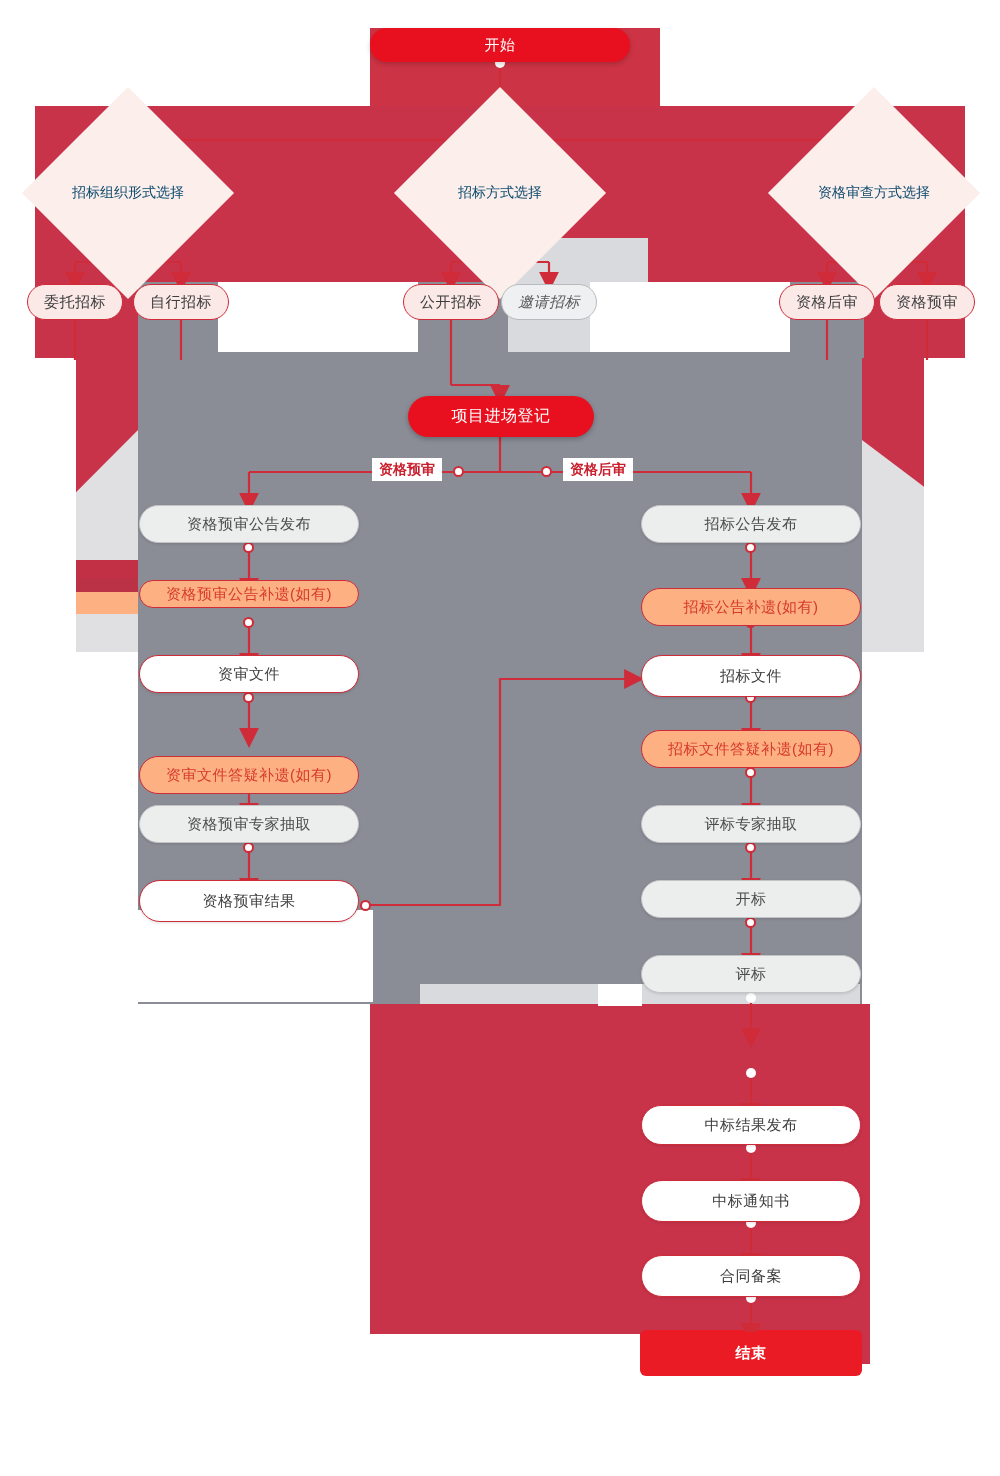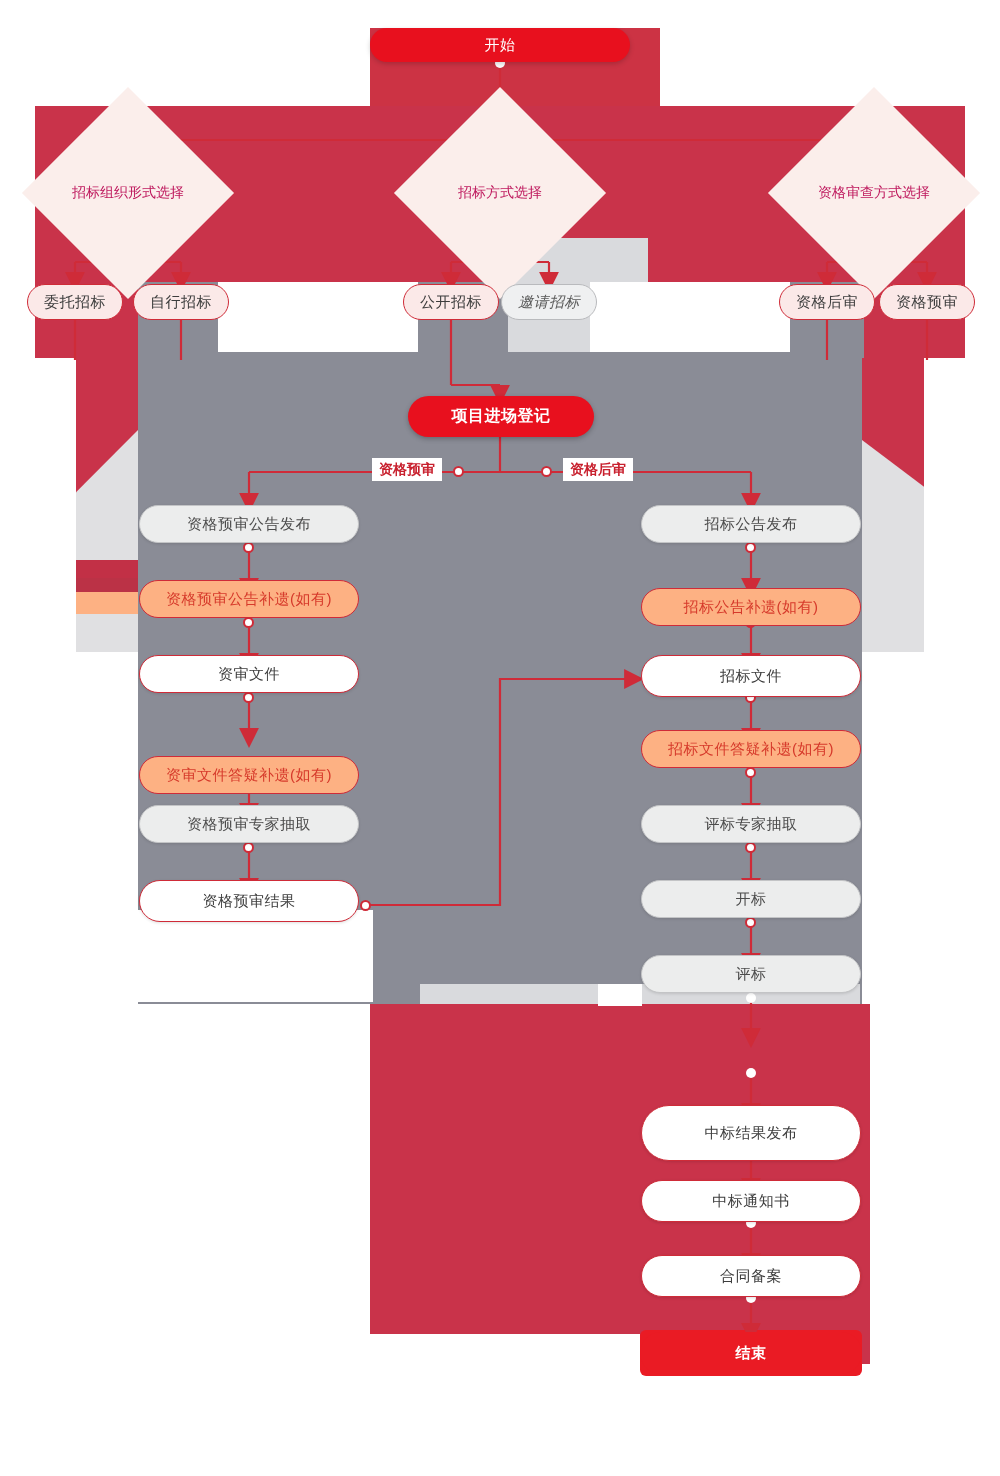--- a/index.html
+++ b/index.html
@@ -58,21 +58,20 @@
     background:#e8101e;color:#ffffff;font-weight:normal;
     box-shadow:0 2px 5px rgba(0,0,0,.18);
   }
   .n-end{
     background:#ea1b24;color:#ffffff;font-weight:bold;
   }
   .n-red{
     background:#e8101e;color:#ffffff;
     box-shadow:0 2px 5px rgba(0,0,0,.25);
     font-size:16px;
-    font-weight:bold;
   }
   .n-gray{
     background:#eceded;color:#4b4b4b;border:1px solid #c3c4c6;
     box-shadow:0 1px 3px rgba(0,0,0,.12);
   }
   .n-white{
     background:#ffffff;color:#3d3d3d;border:1.6px solid #cf2b38;
     box-shadow:0 1px 3px rgba(0,0,0,.12);
   }
   .n-orange{
@@ -88,21 +87,21 @@
   
   .diamond{
     position:absolute;
     width:150px;height:150px;
     background:#fbeeeb;
     transform:rotate(45deg);
   }
   .diamond-label{
     position:absolute;
     display:flex;align-items:center;justify-content:center;
-    font-size:14px;color:#be185d;white-space:nowrap;
+    font-size:14px;color:#0c4a6e;white-space:nowrap;
   }
 
   
   .wire-label{
     position:absolute;
     background:#ffffff;
     color:#c8202e;
     font-weight:bold;
     font-size:14px;
     padding:4px 7px;
@@ -261,32 +260,32 @@
 
   <div class="node n-pink" style="left:779px;top:284px;width:96px;height:36px;">资格后审</div>
   <div class="node n-pink" style="left:879px;top:284px;width:96px;height:36px;">资格预审</div>
 
   <div class="node n-red" style="left:408px;top:396px;width:186px;height:41px;">项目进场登记</div>
 
   <div class="wire-label" style="left:372px;top:458px;">资格预审</div>
   <div class="wire-label" style="left:563px;top:458px;">资格后审</div>
 
   <div class="node n-gray" style="left:139px;top:505px;width:220px;height:38px;">资格预审公告发布</div>
-  <div class="node n-orange" style="left:139px;top:580px;width:220px;height:38px;">资格预审公告补遗(如有)</div>
+  <div class="node n-orange" style="left:139px;top:580px;width:220px;height:28px;">资格预审公告补遗(如有)</div>
   <div class="node n-white" style="left:139px;top:655px;width:220px;height:38px;">资审文件</div>
   <div class="node n-orange" style="left:139px;top:730px;width:220px;height:38px;margin-top:26px;">资审文件答疑补遗(如有)</div>
   <div class="node n-gray" style="left:139px;top:805px;width:220px;height:38px;">资格预审专家抽取</div>
   <div class="node n-white" style="left:139px;top:880px;width:220px;height:42px;">资格预审结果</div>
 
   <div class="node n-gray" style="left:641px;top:505px;width:220px;height:38px;">招标公告发布</div>
   <div class="node n-orange" style="left:641px;top:580px;width:220px;height:38px;margin-top:8px;">招标公告补遗(如有)</div>
   <div class="node n-white" style="left:641px;top:655px;width:220px;height:42px;">招标文件</div>
   <div class="node n-orange" style="left:641px;top:730px;width:220px;height:38px;">招标文件答疑补遗(如有)</div>
   <div class="node n-gray" style="left:641px;top:805px;width:220px;height:38px;">评标专家抽取</div>
   <div class="node n-gray" style="left:641px;top:880px;width:220px;height:38px;">开标</div>
   <div class="node n-gray" style="left:641px;top:955px;width:220px;height:38px;">评标</div>
-  <div class="node n-white" style="left:641px;top:1105px;width:220px;height:56px;text-align:right;">中标结果发布</div>
+  <div class="node n-white" style="left:641px;top:1105px;width:220px;height:40px;text-align:right;">中标结果发布</div>
   <div class="node n-white" style="left:641px;top:1180px;width:220px;height:42px;">中标通知书</div>
   <div class="node n-white" style="left:641px;top:1255px;width:220px;height:42px;">合同备案</div>
 
   <div class="node n-end" style="left:640px;top:1332px;width:222px;height:42px;">结束</div>
 
 </div>
 
 </body></html>

